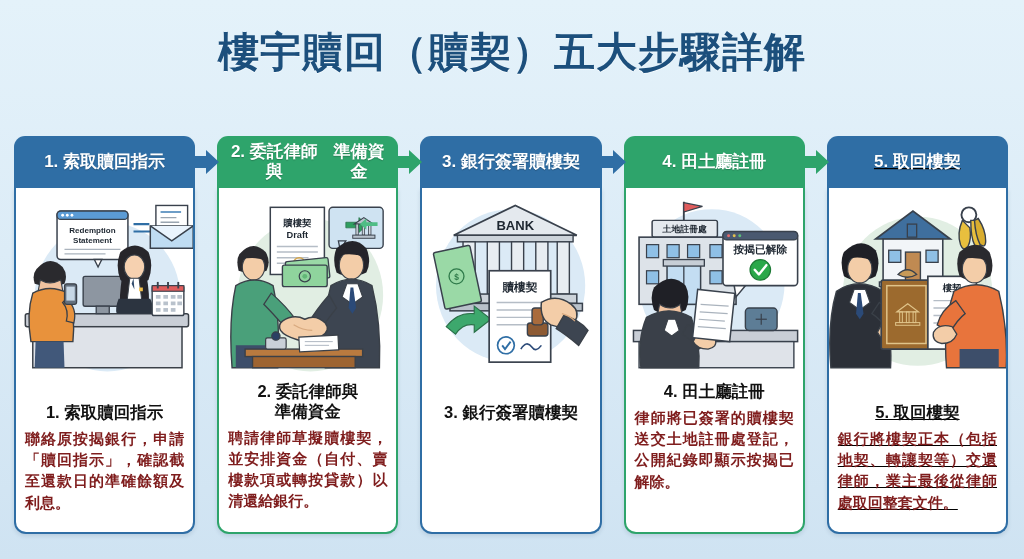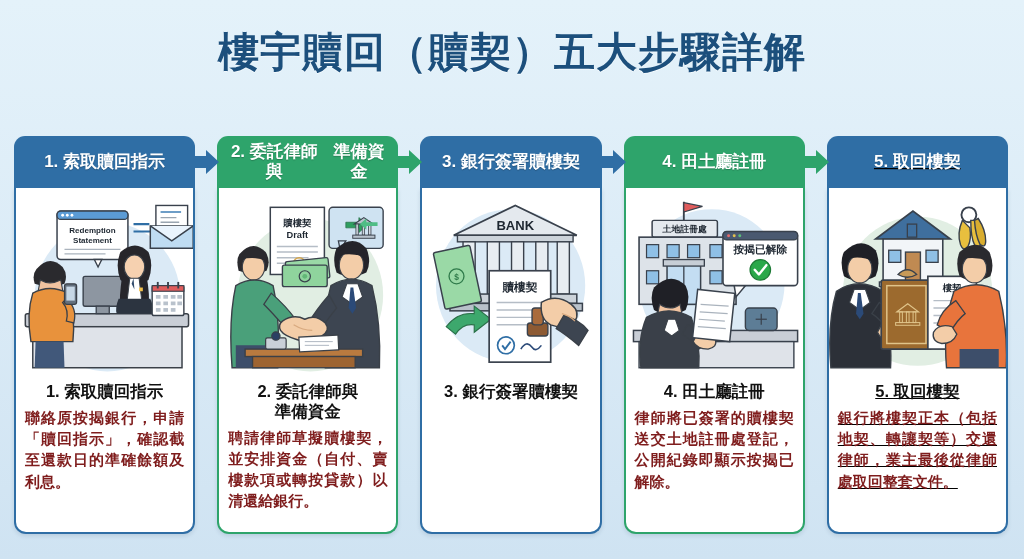--- a/index.html
+++ b/index.html
@@ -65,21 +65,21 @@
   .step-body {
     flex: 1;
     background: #ffffff;
     border-radius: 0 0 12px 12px;
     border: 2px solid;
     border-top: none;
     display: flex; flex-direction: column;
     overflow: hidden;
     box-shadow: 0 2px 4px rgba(40,70,100,0.14);
   }
-  .step.blue  .step-body { border-color: #2f6ea5; }
+  .step.blue  .step-body { border-color: #2f6ea5; gap: 21px; }
   .step.green .step-body { border-color: #2ea46b; }
 
   
   .arrow {
     position: absolute;
     right: -25px;
     top: 11px;
     width: 30px; height: 30px;
     z-index: 5;
   }

